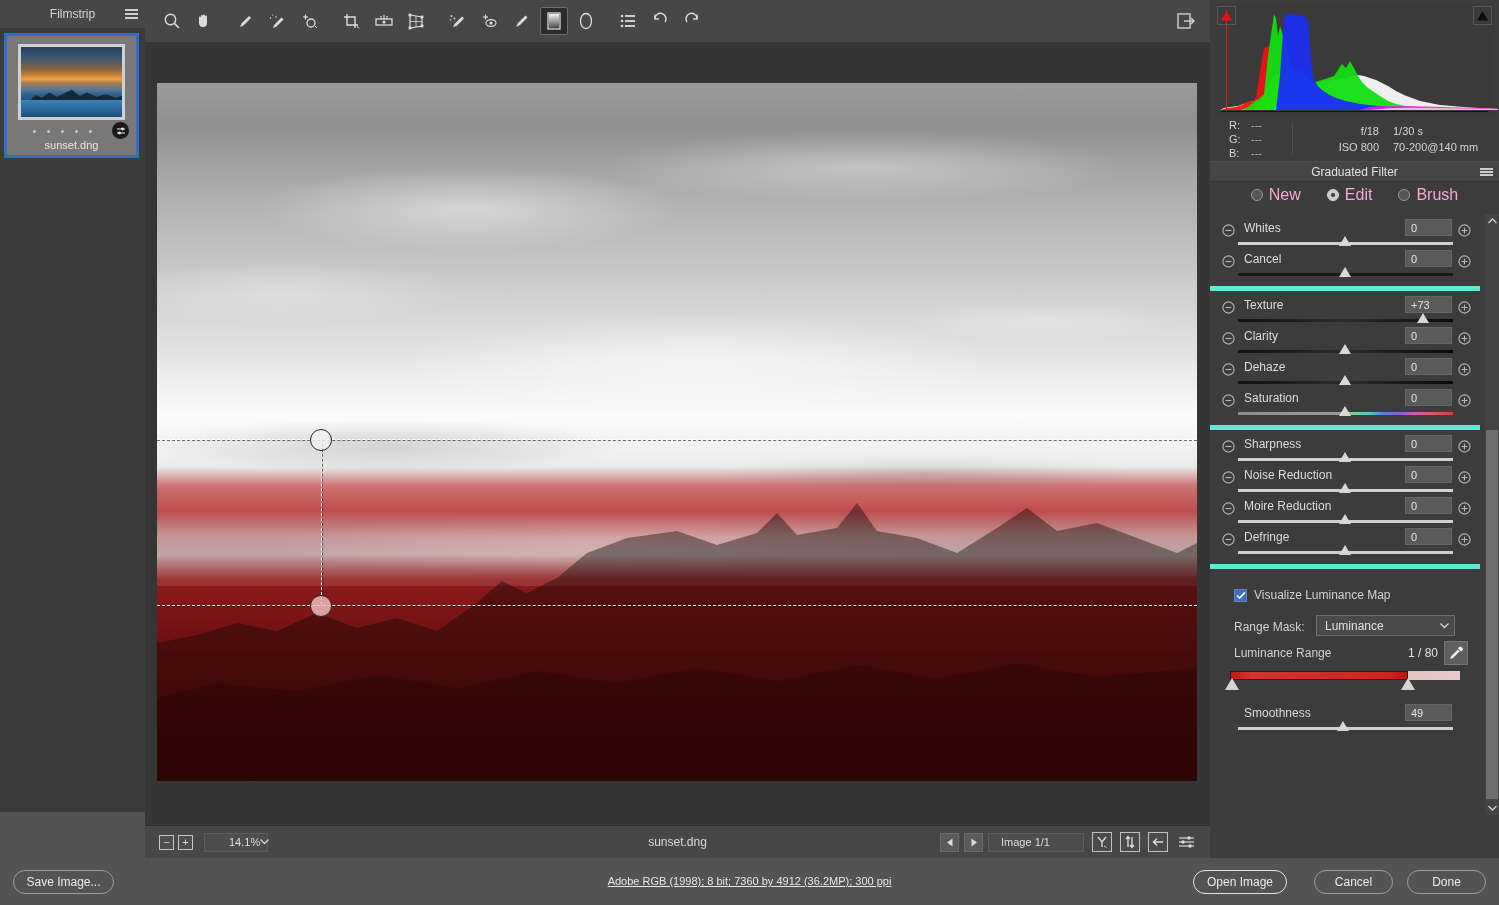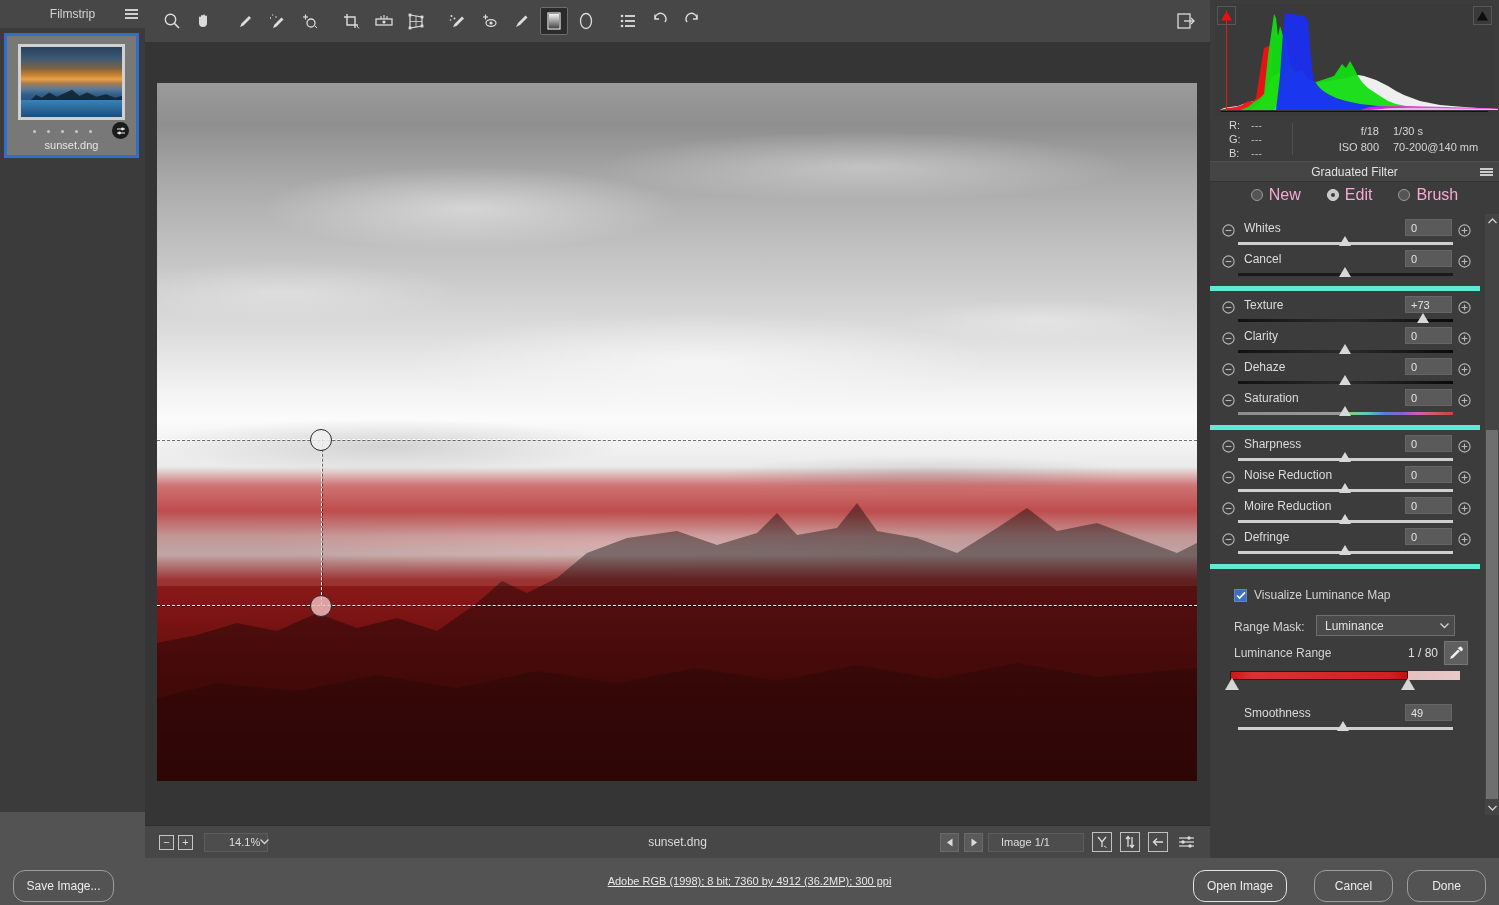--- a/index.html
+++ b/index.html
@@ -429,21 +429,21 @@
     display: flex; align-items: center; justify-content: center;
     font-size: 11px; color: #e2e2e2; cursor: pointer;
   }
 
   
   #bottom-bar {
     position: absolute; left: 0; bottom: 0; width: 1499px; height: 47px;
     background: #535353;
   }
   .pill {
-    position: absolute; top: 12px; height: 32px;
+    position: absolute; top: 12px; height: 24px;
     border: 1px solid #9d9d9d; border-radius: 12px;
     display: flex; align-items: center; justify-content: center;
     font-size: 12px; color: #ececec; cursor: pointer;
   }
   #save-image { left: 13px; width: 101px; }
   #open-image { right: 212px; width: 94px; border-color: #e4e4e4; }
   #cancel-btn { right: 106px; width: 79px; }
   #done-btn   { right: 13px;  width: 79px; }
   #doc-info {
     position: absolute; left: 0; top: 17px; width: 100%;

